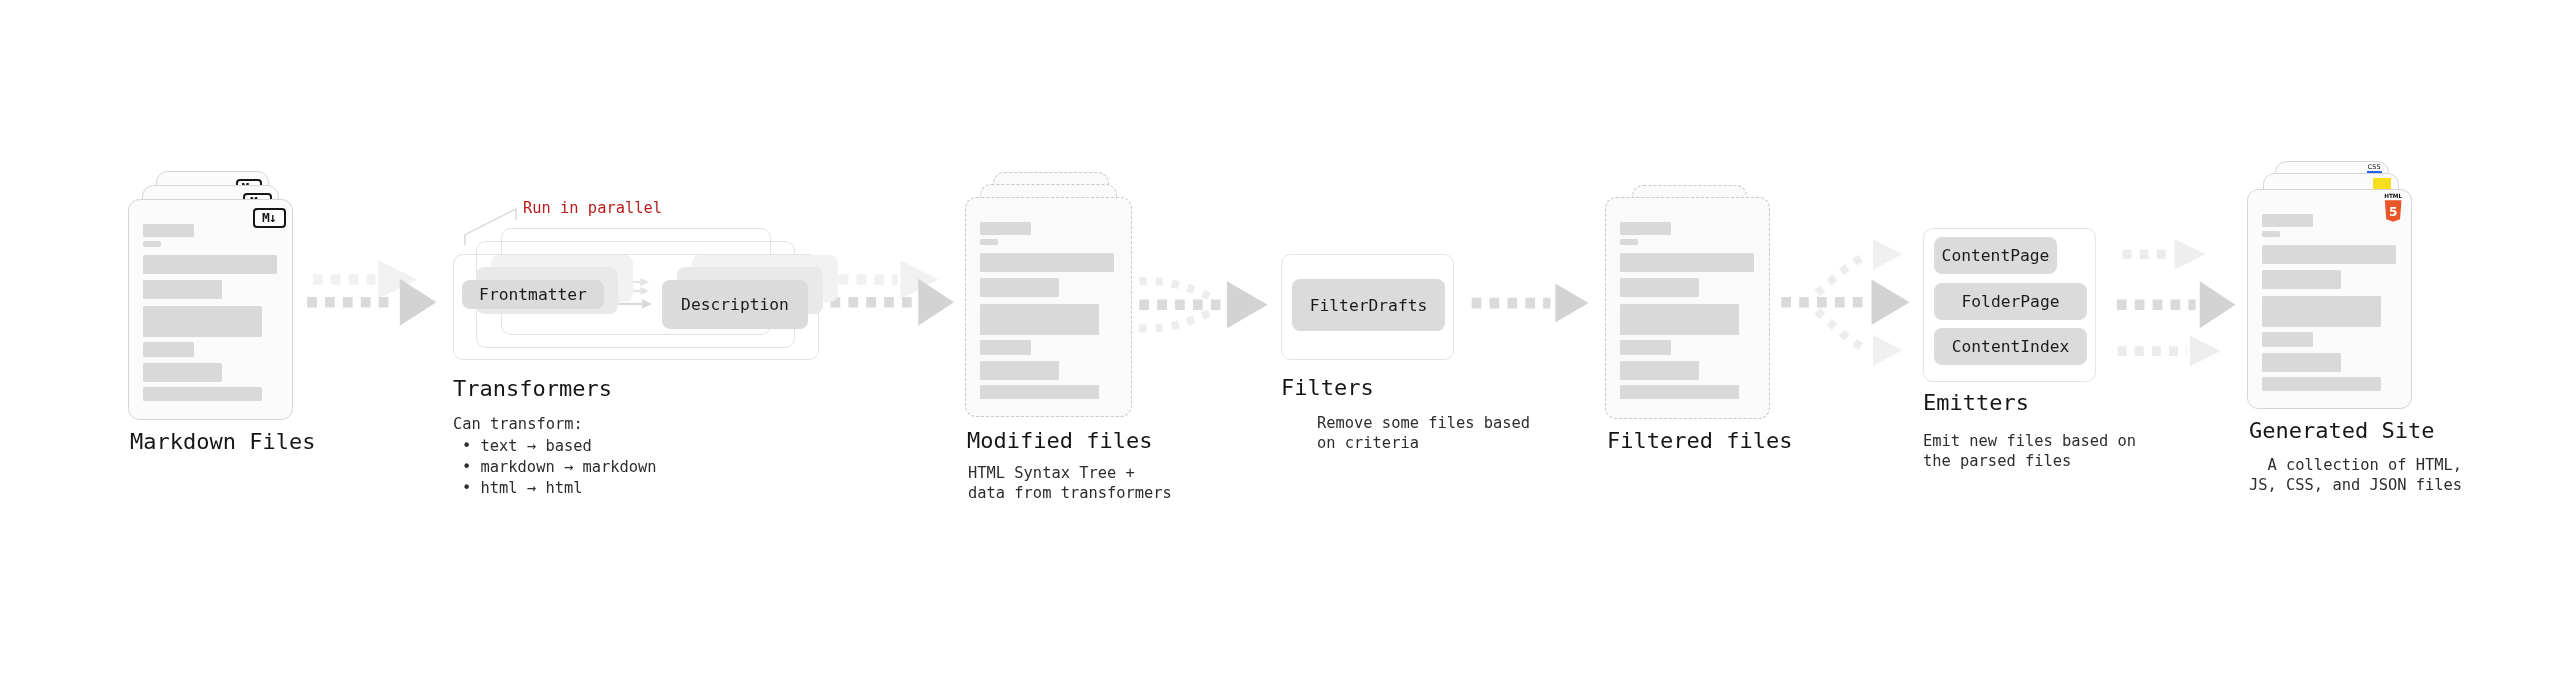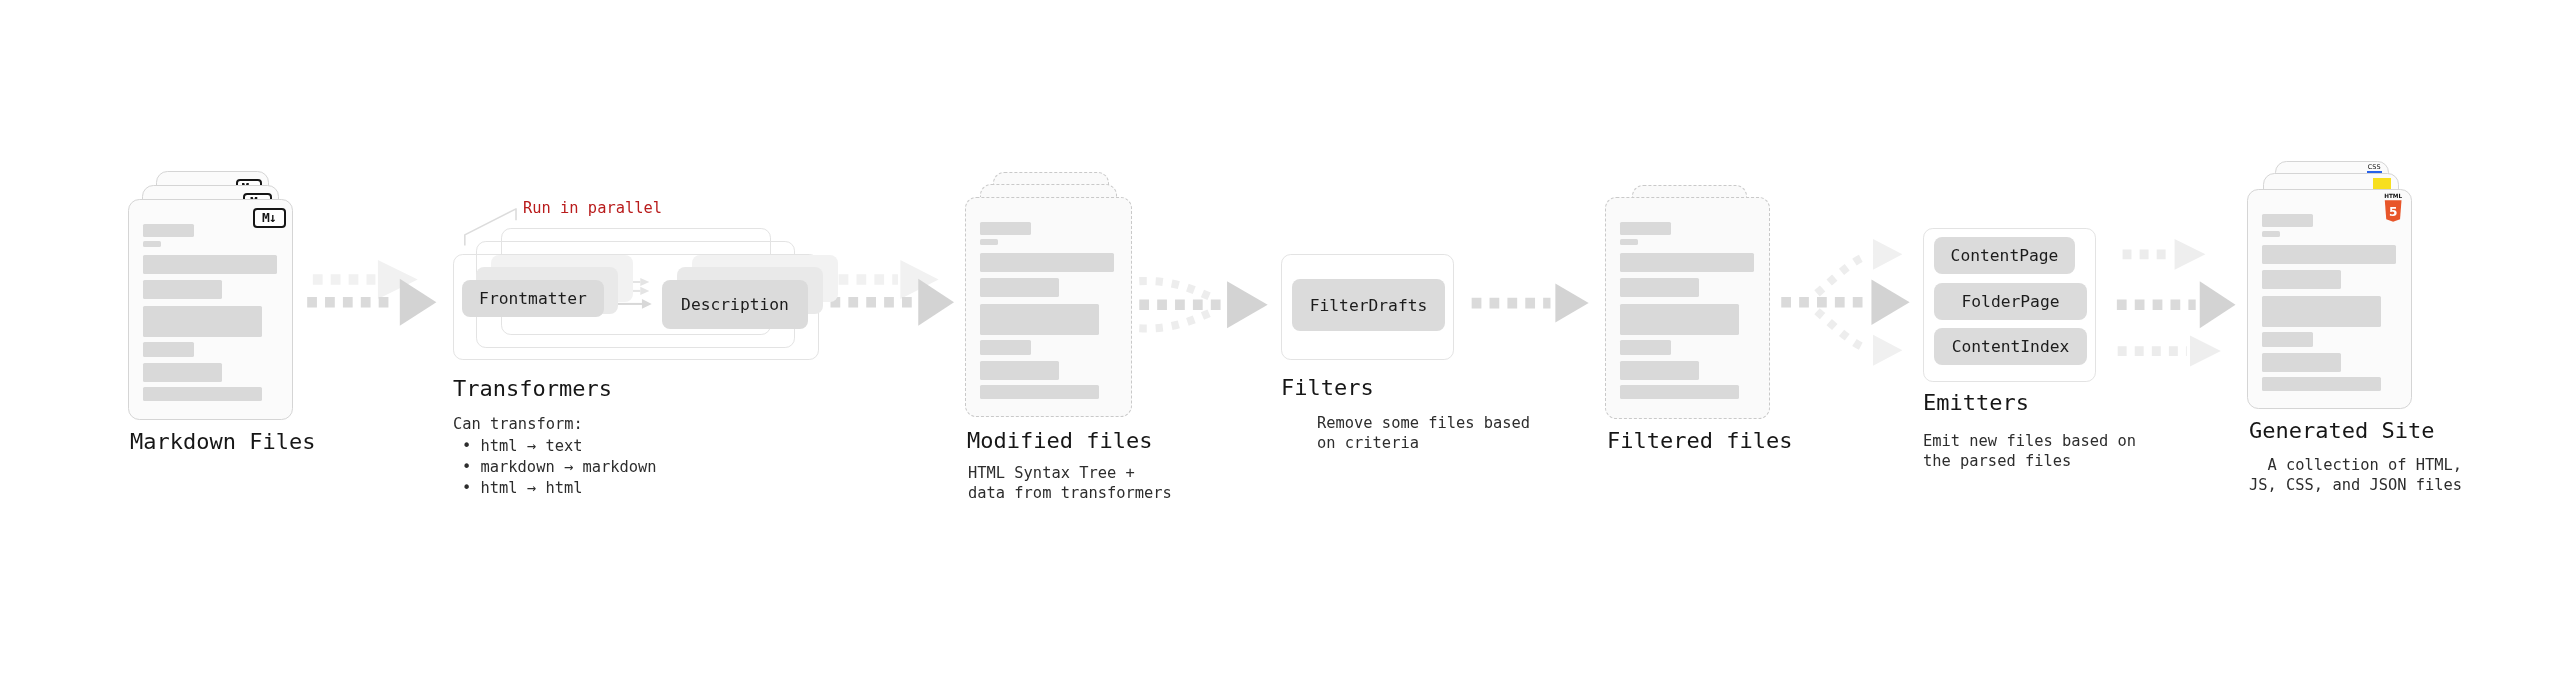--- a/index.html
+++ b/index.html
@@ -131,29 +131,29 @@
 
   <div>
     <div class="note" style="left:523px; top:199px;">Run in parallel</div>
 
     <div class="container-box" style="left:501px; top:228px; width:270px; height:107px;"></div>
     <div class="container-box" style="left:476px; top:241px; width:319px; height:107px;"></div>
     <div class="container-box" style="left:453px; top:254px; width:366px; height:106px;"></div>
 
     <div class="ghost-box ghost-2" style="left:491px; top:255px; width:142px; height:47px;"></div>
     <div class="ghost-box ghost-1" style="left:476px; top:267px; width:142px; height:47px;"></div>
-    <div class="gray-box" style="left:462px; top:280px; width:142px; height:37px;">Frontmatter</div>
+    <div class="gray-box" style="left:462px; top:280px; width:142px; height:29px;">Frontmatter</div>
 
     <div class="ghost-box ghost-2" style="left:692px; top:255px; width:146px; height:47px;"></div>
     <div class="ghost-box ghost-1" style="left:677px; top:267px; width:146px; height:47px;"></div>
     <div class="gray-box" style="left:662px; top:280px; width:146px; height:49px;">Description</div>
 
     <div class="heading" style="left:453px; top:376px;">Transformers</div>
     <div class="desc" style="left:453px; top:415px;">Can transform:</div>
-    <div class="bullet" style="left:462px; top:437px;">• html → text</div>
+    <div class="bullet" style="left:462px; top:437px;">• text → based</div>
     <div class="bullet" style="left:462px; top:458px;">• markdown → markdown</div>
     <div class="bullet" style="left:462px; top:479px;">• html → html</div>
   </div>
 
   <div>
     <div class="doc dashed" style="left:993px; top:172px; width:116px; height:211px;"></div>
     <div class="doc dashed" style="left:980px; top:184px; width:137px; height:211px;"></div>
     <div class="doc dashed" style="left:965px; top:197px; width:167px; height:220px;">
       <div class="bar" style="top:24.4px;  width:51px;  height:13px;"></div>
       <div class="bar" style="top:41px;  width:18px;  height:5.7px;"></div>
@@ -187,21 +187,21 @@
       <div class="bar" style="top:106px; width:119px; height:31px;"></div>
       <div class="bar" style="top:142px; width:51px;  height:14.6px;"></div>
       <div class="bar" style="top:163px; width:79px;  height:18.7px;"></div>
       <div class="bar" style="top:187px; width:119px; height:14px;"></div>
     </div>
     <div class="heading" style="left:1607px; top:428px;">Filtered files</div>
   </div>
 
   <div>
     <div class="container-box" style="left:1923px; top:228px; width:173px; height:154px;"></div>
-    <div class="gray-box" style="left:1934px; top:237px; width:141px; height:37px;text-align:right;">ContentPage</div>
+    <div class="gray-box" style="left:1934px; top:237px; width:123px; height:37px;text-align:right;">ContentPage</div>
     <div class="gray-box" style="left:1934px; top:283px; width:153px; height:37px;">FolderPage</div>
     <div class="gray-box" style="left:1934px; top:328px; width:153px; height:37px;">ContentIndex</div>
     <div class="heading" style="left:1923px; top:390px;">Emitters</div>
     <div class="desc" style="left:1923px; top:432px;">Emit new files based on
 the parsed files</div>
   </div>
 
   <div>
     <div class="doc" style="left:2275px; top:161px; width:114px; height:211px;">
       <div class="css-badge" style="right:6.5px; top:1.6px; width:14.6px;">

